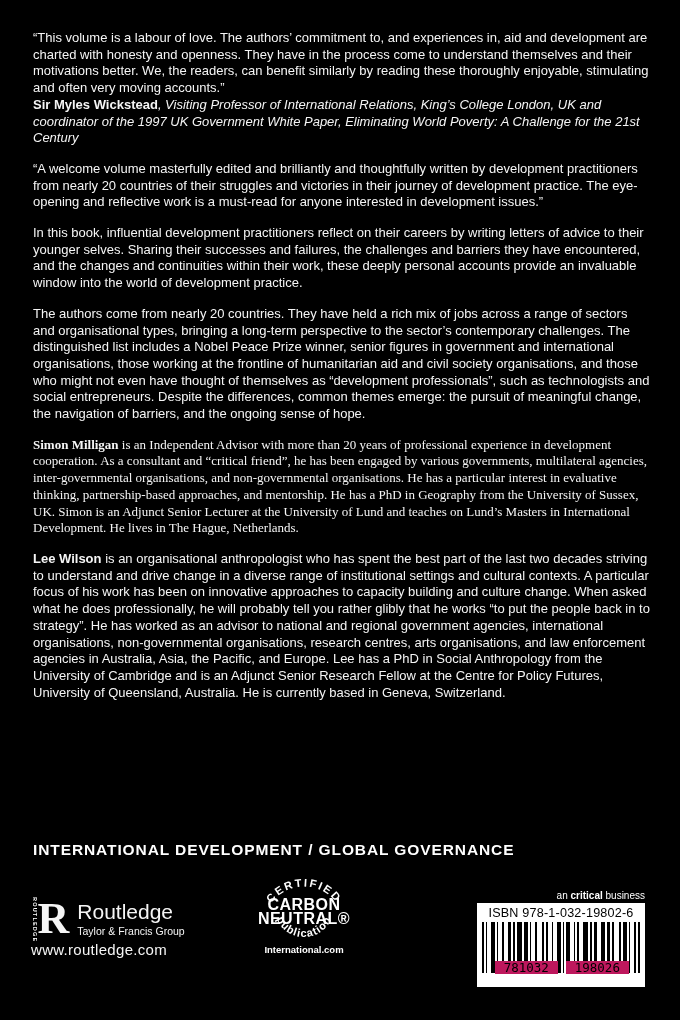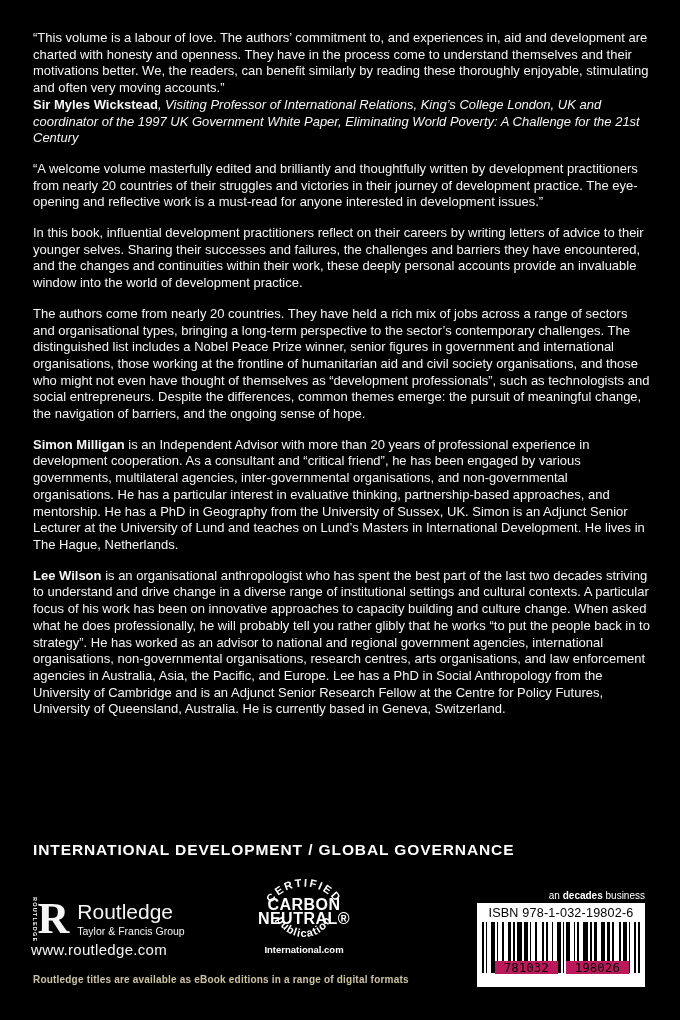--- a/index.html
+++ b/index.html
@@ -20,21 +20,21 @@
     line-height:16.7px;
     text-align:left;
   }
   .block{margin:0 0 14px 0;}
   .quote{margin:0;}
   .attribution{margin:0;}
   .attribution strong{font-weight:bold;font-style:normal;margin-top:24px;}
   .attribution em{font-style:italic;font-weight:normal;}
   .bio{margin:0 0 14px 0;}
   .bio strong{font-weight:bold;}
-  .bio-first{}
+  .bio-first{font-family:Liberation Serif, serif;}
   
   .category{
     position:absolute;
     left:33px; top:841px;
     font-size:15.5px;
     font-weight:bold;
     letter-spacing:0.9px;
     color:#ffffff;
     white-space:nowrap;
   }
@@ -157,21 +157,21 @@
         <path id="arcB" d="M 26 52 A 30 30 0 0 0 78 52" fill="none"></path>
       </defs>
       <text class="cn-arc"><textPath href="#arcT" startOffset="50%" text-anchor="middle">CERTIFIED</textPath></text>
       <text x="52" y="40" text-anchor="middle" class="cn-big">CARBON</text>
       <text x="52" y="54" text-anchor="middle" class="cn-big">NEUTRAL®</text>
       <text class="cn-arc-b"><textPath href="#arcB" startOffset="50%" text-anchor="middle">publication</textPath></text>
     </svg>
     <div class="cn-site">International.com</div>
   </div>
 
-  <div class="informa"><span>an </span><b>decades</b><span> business</span></div>
+  <div class="informa"><span>an </span><b>critical</b><span> business</span></div>
 
   <div class="isbn-box">
     <div class="isbn-label">ISBN 978-1-032-19802-6</div>
     <div class="bars-wrap">
       <span class="digit-group dg-first">9</span>
       <div class="bars">
           <div class="bar" style="width: 1.16279%;"></div>
           <div class="space" style="width: 1.16279%;"></div>
           <div class="bar" style="width: 1.16279%;"></div>
           <div class="space" style="width: 2.32558%;"></div>
@@ -229,15 +229,14 @@
           <div class="space" style="width: 2.32558%;"></div>
           <div class="bar" style="width: 1.16279%;"></div>
           <div class="space" style="width: 1.16279%;"></div>
           <div class="bar" style="width: 1.16279%;"></div>
         </div>
       <span class="digit-group dg-left">781032</span>
       <span class="digit-group dg-right">198026</span>
     </div>
   </div>
 
-  <div class="footer">Routledge titles are available as eBook editions in a range of digital formats</div>
 
 </div>
 
 </body></html>

